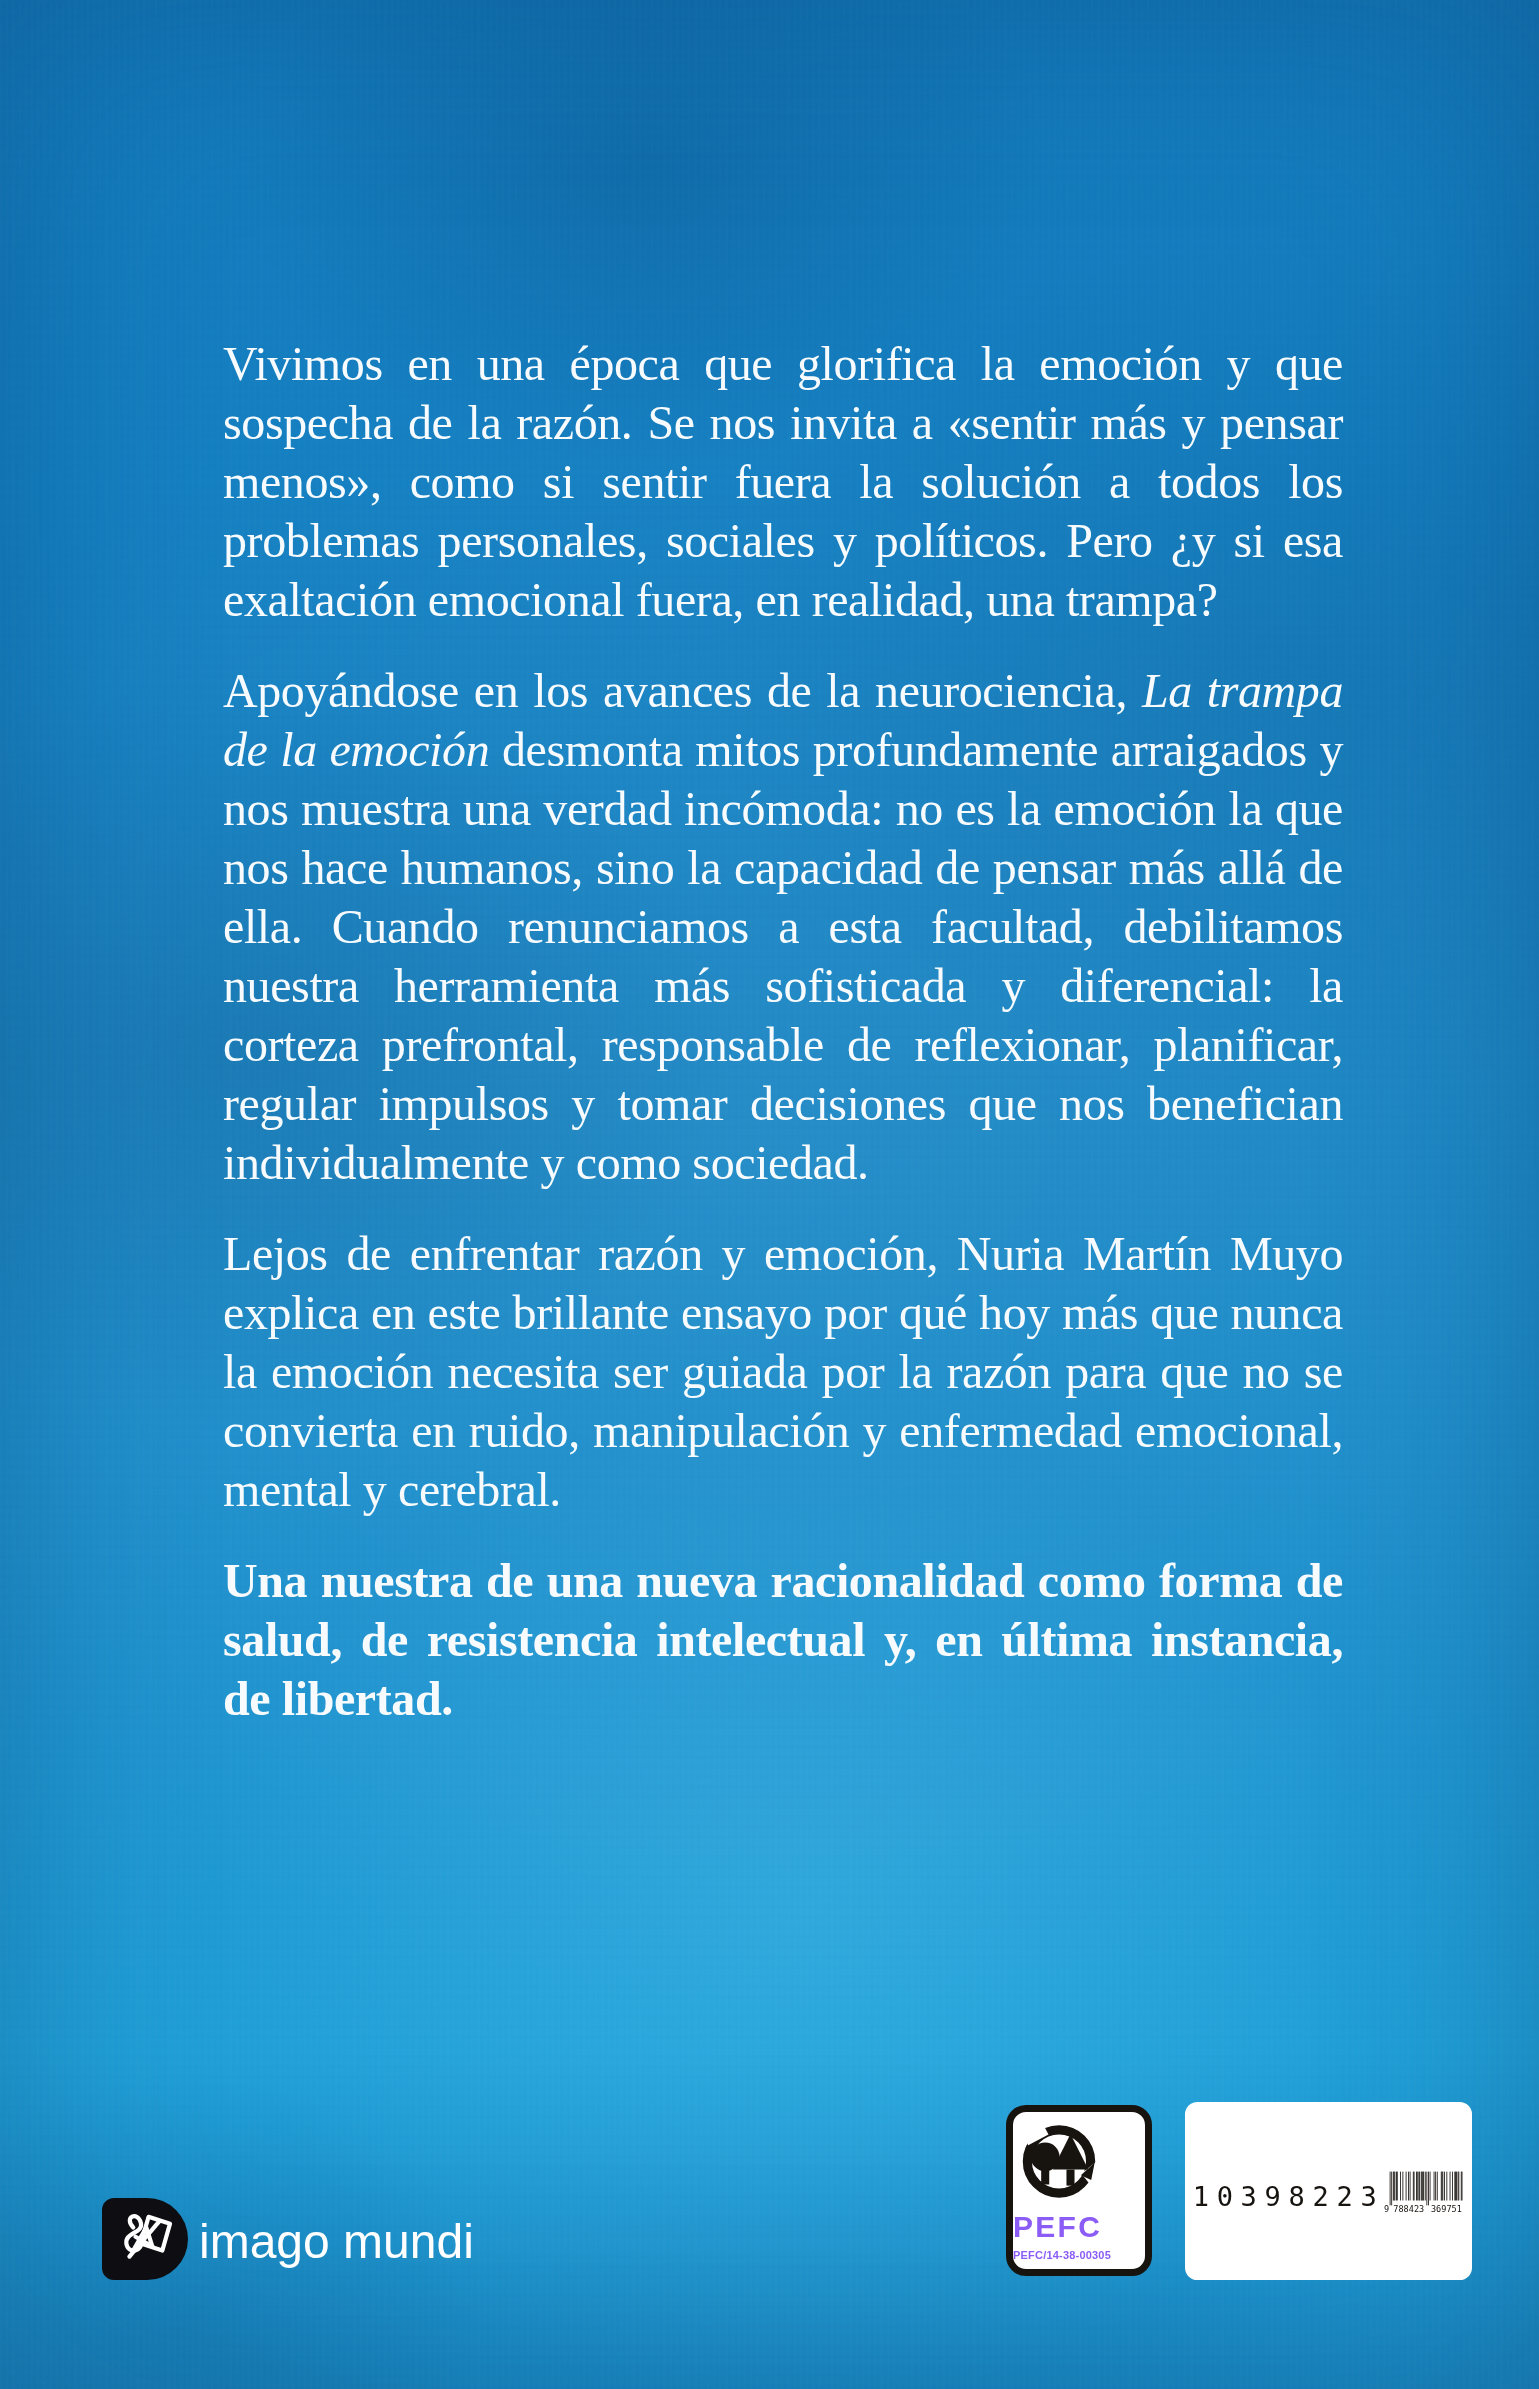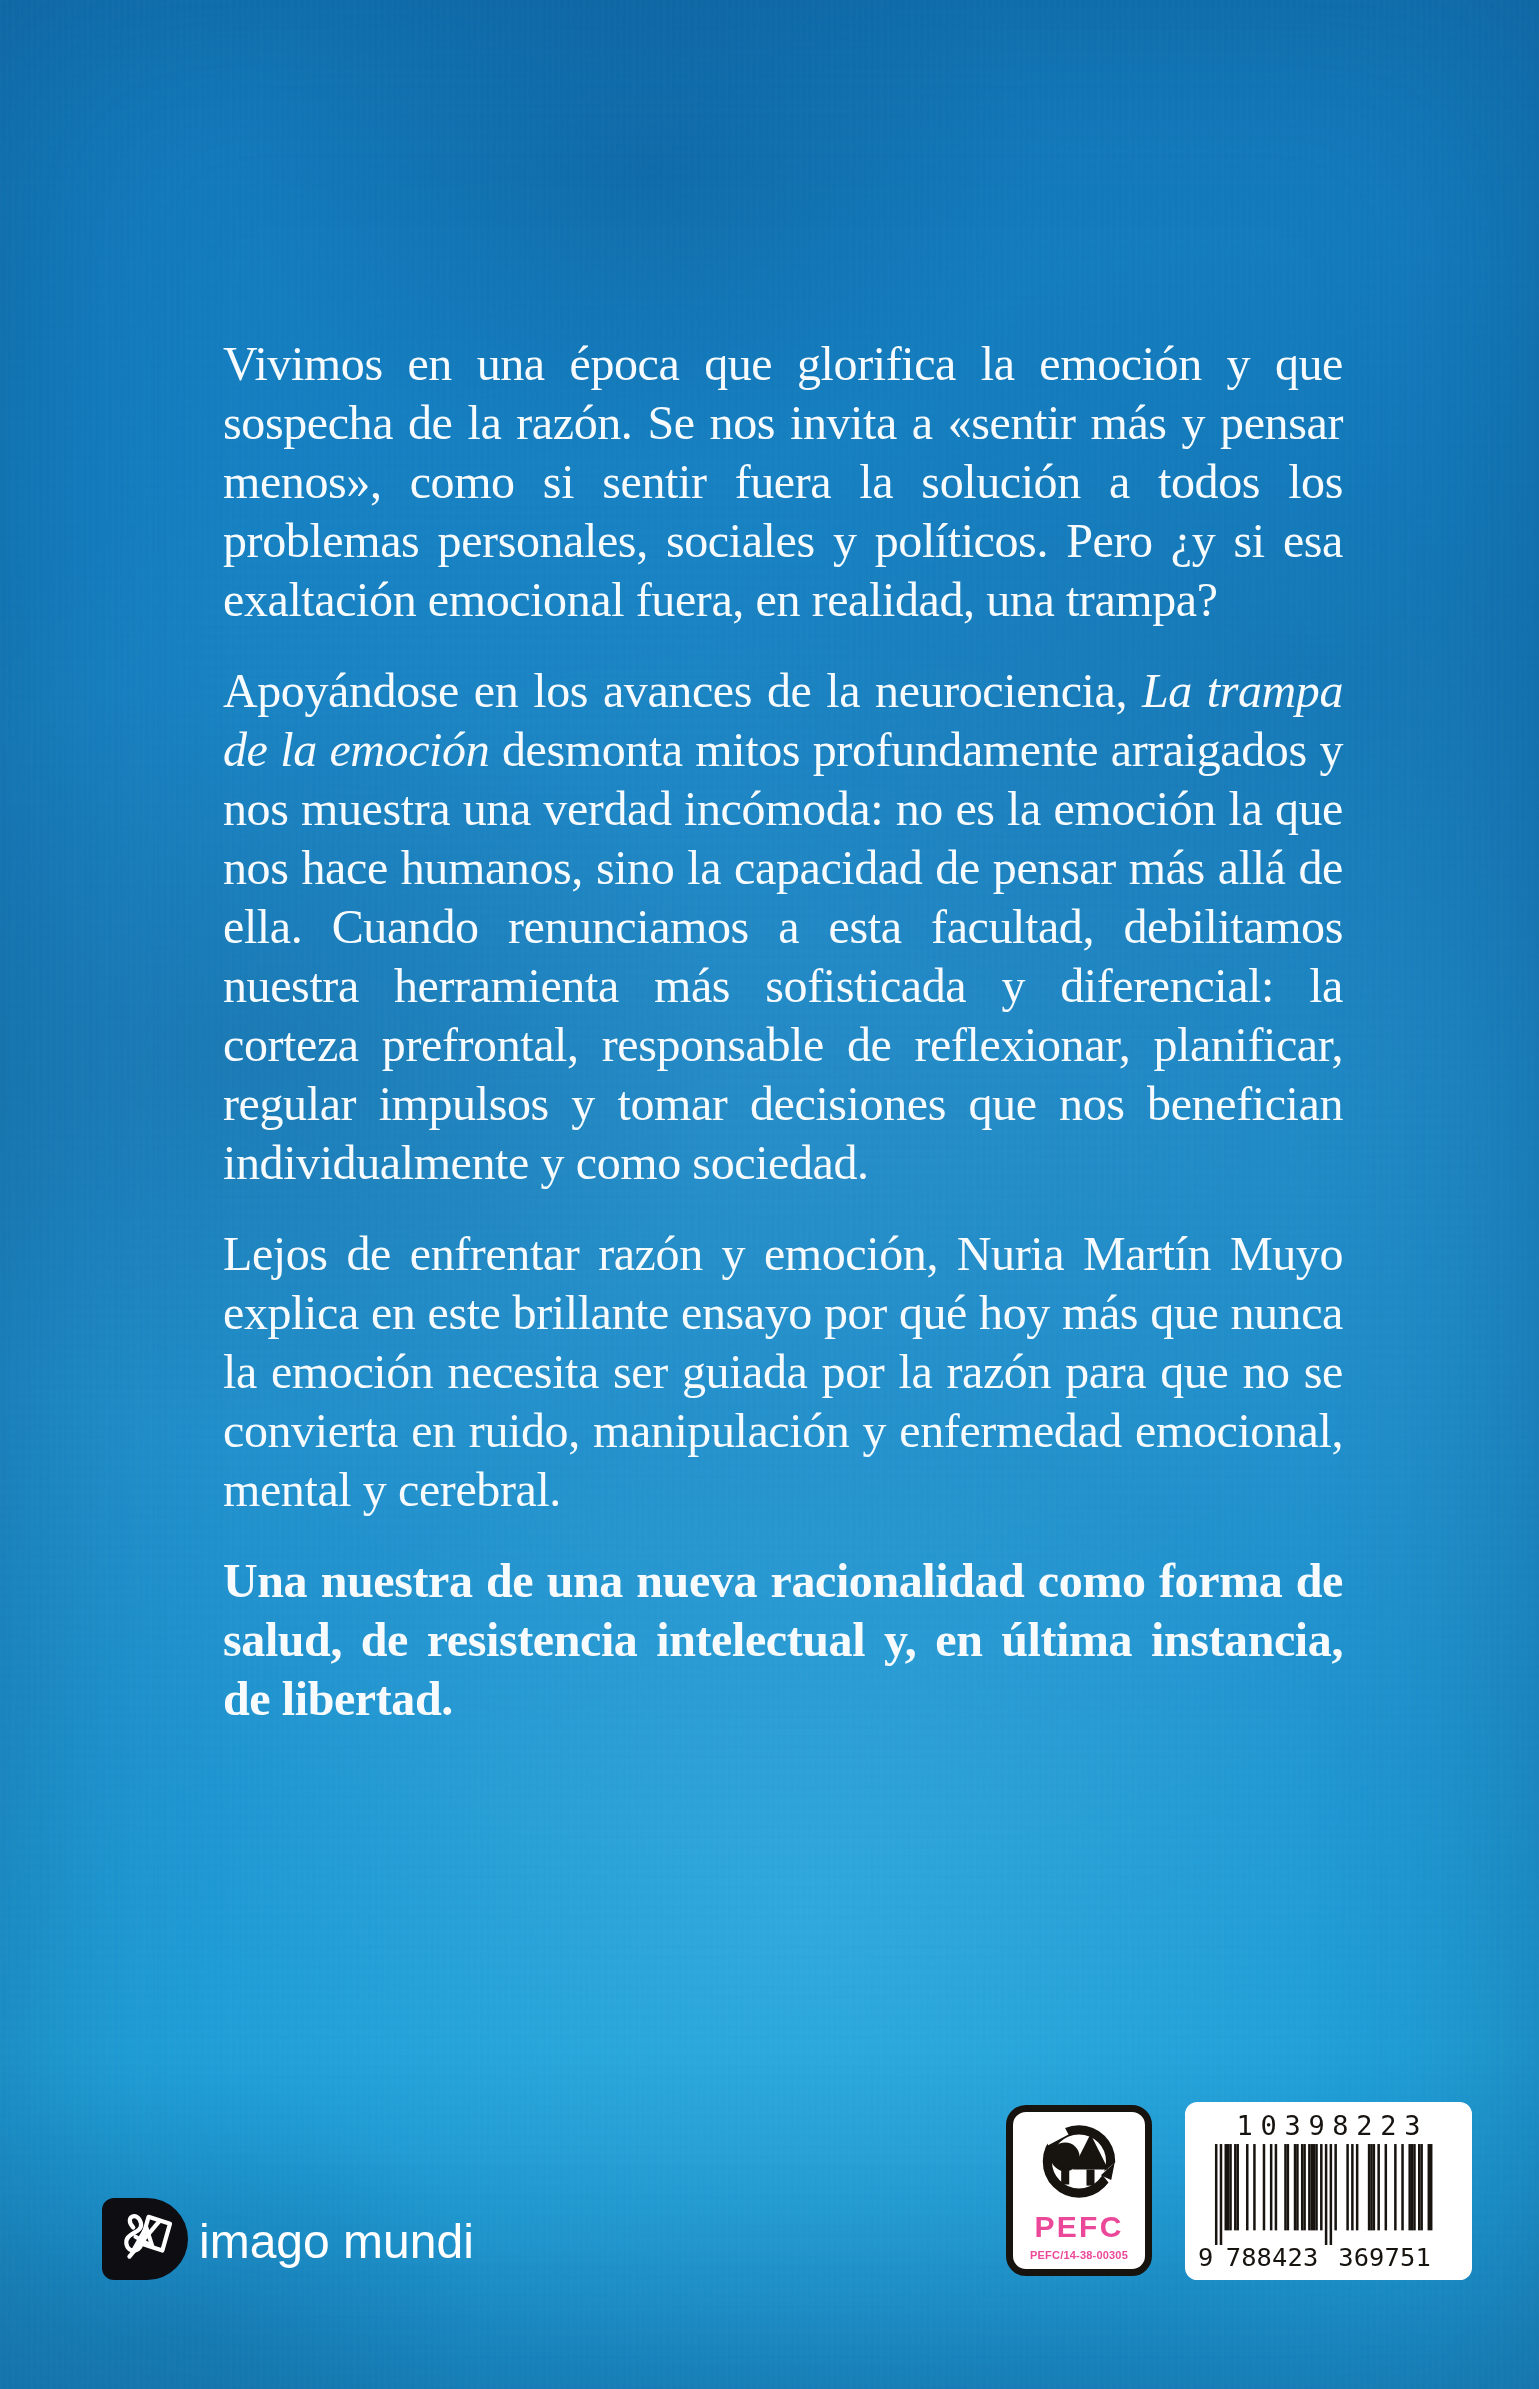--- a/index.html
+++ b/index.html
@@ -37,30 +37,30 @@
   }
   .imprint-logo svg{position:absolute;left:4.6px;top:4.6px;}
   .imprint-name{
     position:absolute;left:199px;top:2218px;color:#ffffff;
     font-family:Liberation Sans, sans-serif;font-size:48px;line-height:1;
     letter-spacing:0px;
   }
   .pefc{
     position:absolute;left:1006px;top:2105px;width:146px;height:171px;
     box-sizing:border-box;background:#ffffff;border:7px solid #17130f;border-radius:20px;
-    display:flex;flex-direction:column;align-items:center;
-    font-family:"Liberation Sans", sans-serif;color:#ec4899;
+    display:flex;flex-direction:column;
+    font-family:"Liberation Sans", sans-serif;color:#8b5cf6;
   }
   .pefc-mark{margin-top:7.7px;}
   .pefc-label{font-weight:bold;font-size:30px;letter-spacing:2.3px;line-height:1;margin-top:1.5px;}
   .pefc-license{font-weight:bold;font-size:11px;letter-spacing:0.2px;margin-top:7px;}
   .barcode{
     position:absolute;left:1185px;top:2102px;width:287px;height:178px;
     box-sizing:border-box;background:#ffffff;border-radius:12.3px;
-    display:flex;flex-direction:column;align-items:center;
+    display:flex;align-items:center;
   }
   .barcode-number{
     margin-top:10px;font-family:"DejaVu Sans Mono", monospace;
     font-size:27px;line-height:1;letter-spacing:7.7px;color:#17130f;
     padding-left:7.7px; 
   }
   .barcode svg{margin-top:4.6px;}
   .bar{fill:#17130f;}
   .ean-digits{font-family:"DejaVu Sans Mono", monospace;font-size:33px;fill:#17130f;}
 </style>

